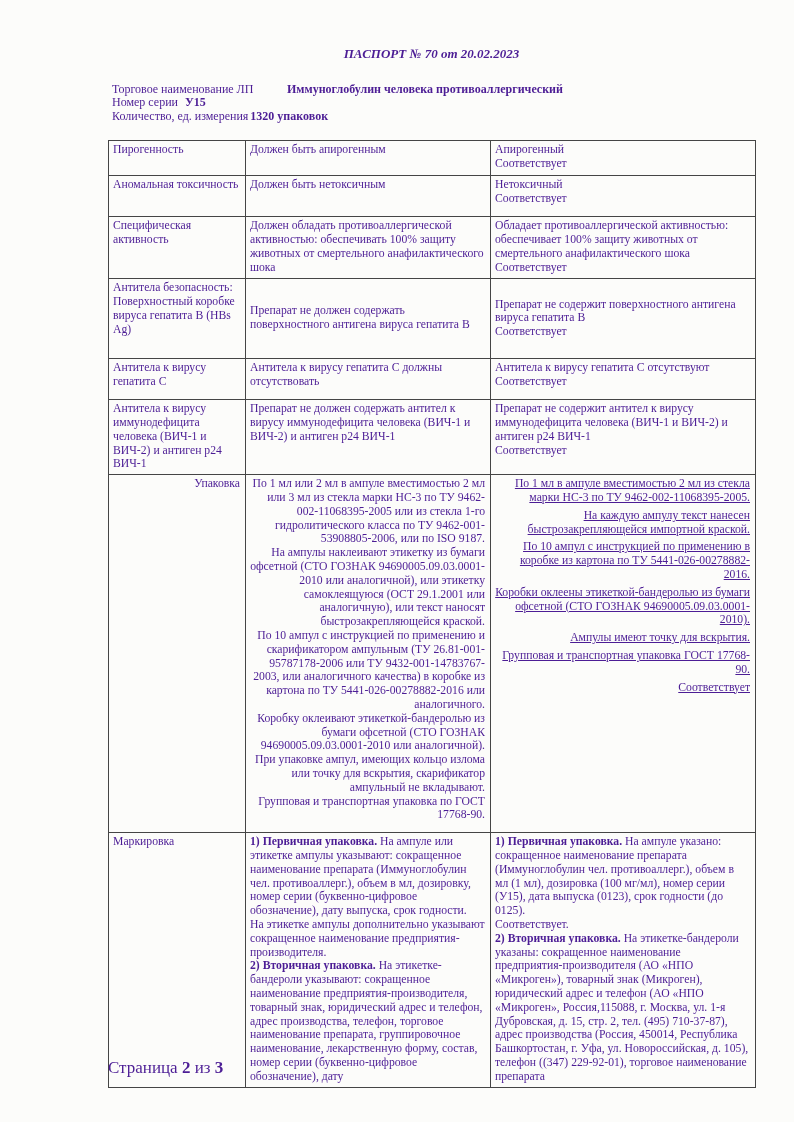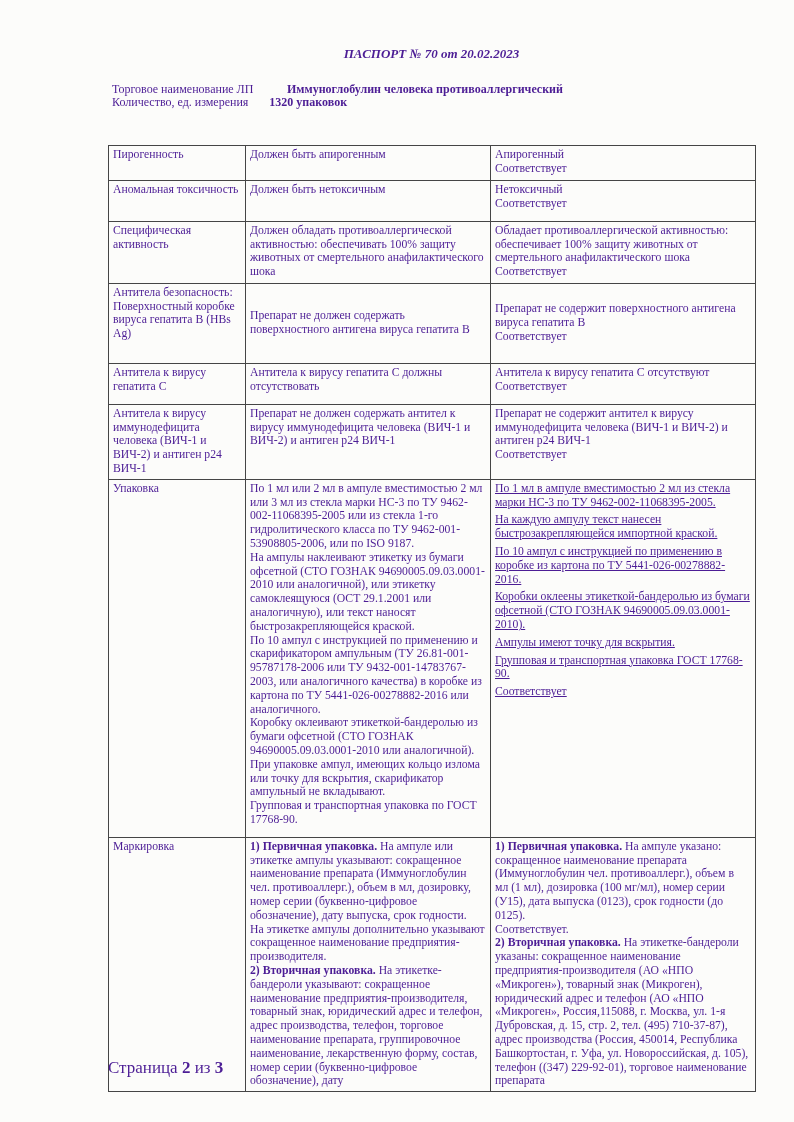--- a/index.html
+++ b/index.html
@@ -25,24 +25,24 @@
     font-weight:bold;
     font-style:italic;
     font-size:13px;
     margin-bottom:21px;
   }
   .fields{font-size:12px;line-height:13.4px;margin-left:4px;}
   .field{display:flex;}
   .field .label{flex:none;}
   .field.f1 .label{width:175px;}
   .field.f2 .label{width:73px;}
-  .field.f3 .label{margin-right:21px;}
+  .field.f3 .label{margin-right:2px;}
   .field .value{font-weight:bold;}
   table.passport{
-    margin-top:35px;
+    margin-top:17px;
     border-collapse:collapse;
     table-layout:fixed;
     width:647px;
     border-radius:25px;
   }
   col.c1{width:137px;}
   col.c2{width:245px;}
   col.c3{width:265px;}
   td{
     border:1.4px solid #454545;
@@ -56,21 +56,21 @@
   td.spaced .para:last-child{margin-bottom:0;}
   .b{font-weight:bold;}
   tr.valign-middle td.req,
   tr.valign-middle td.res{vertical-align:middle;}
   tbody tr:nth-child(1) td{height:29px;}
   tbody tr:nth-child(2) td{height:35px;}
   tbody tr:nth-child(3) td{height:56px;}
   tbody tr:nth-child(4) td{height:74px;}
   tbody tr:nth-child(5) td{height:35px;}
   tbody tr:nth-child(6) td{height:69px;}
-  tbody tr:nth-child(7) td{height:352px;}
+  tbody tr:nth-child(7) td{height:352px;text-align:right;}
   tbody tr:nth-child(8) td{height:244px;}
   .footer{
     position:absolute;
     left:108px;top:1058px;
     width:647px;
     text-align:left;
     padding-right:24px;
     box-sizing:border-box;
     font-size:17px;
   }
@@ -81,20 +81,24 @@
 <div class="page">
   <div class="content">
 
     <div class="doc-title">ПАСПОРТ № 70 от 20.02.2023</div>
 
     <div class="fields">
       <div class="field f1">
         <span class="label">Торговое наименование ЛП</span>
         <span class="value">Иммуноглобулин человека противоаллергический</span>
       </div>
+      <div class="field f2">
+        <span class="label">Номер серии</span>
+        <span class="value">У15</span>
+      </div>
       <div class="field f3">
         <span class="label">Количество, ед. измерения</span>
         <span class="value">1320 упаковок</span>
       </div>
     </div>
 
     <table class="passport">
       <colgroup>
         <col class="c1">
           <col class="c2">

